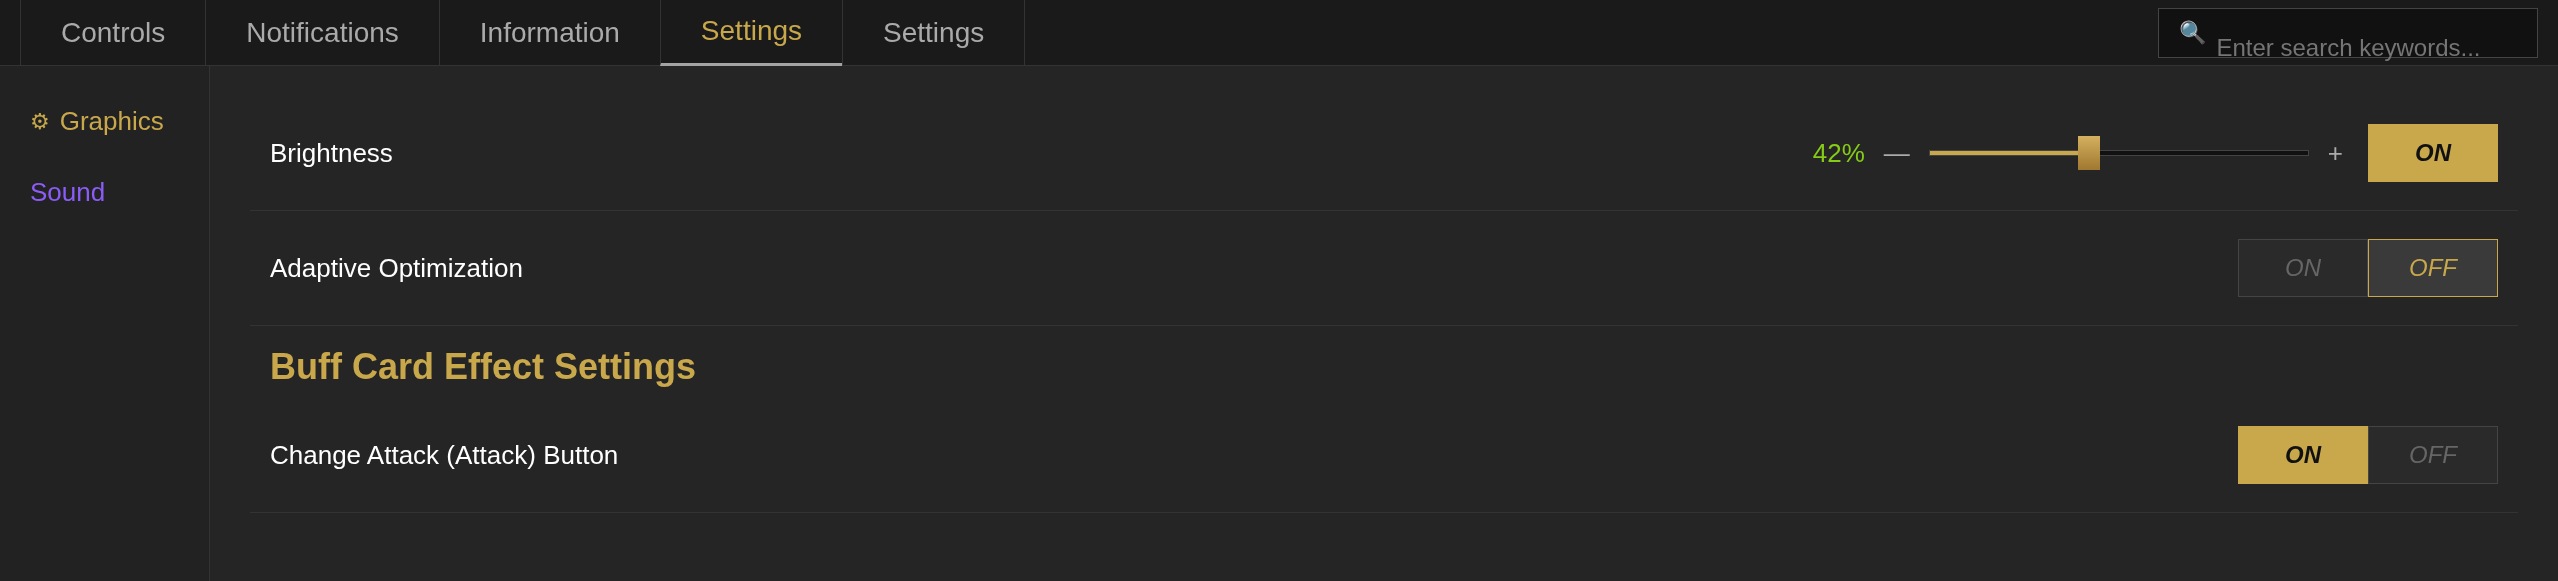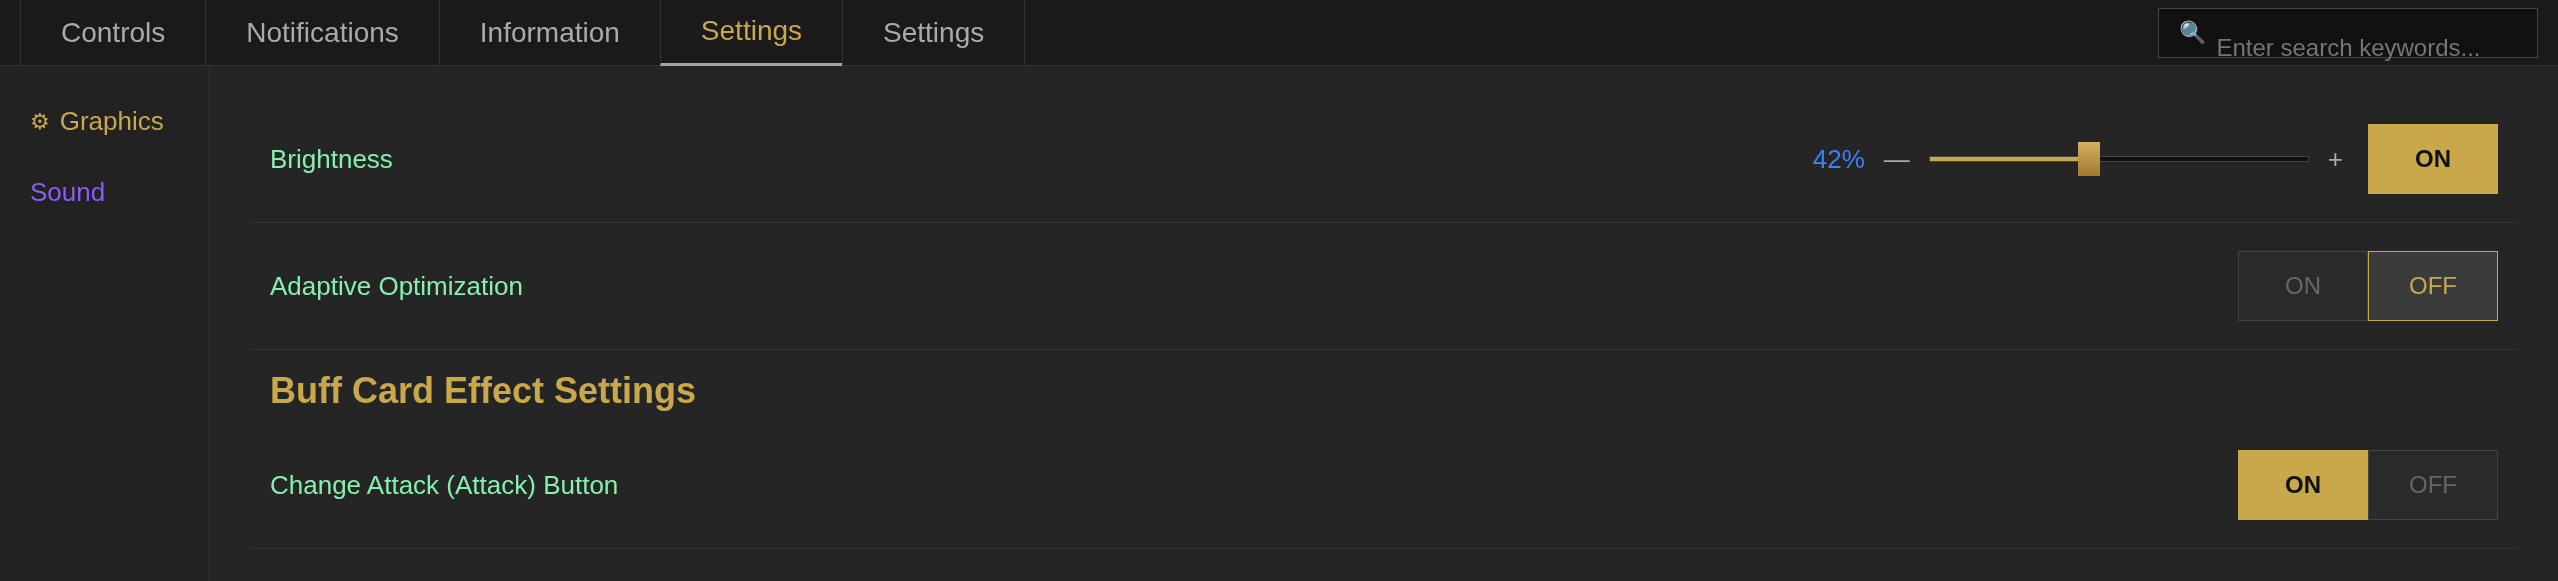--- a/index.html
+++ b/index.html
@@ -116,40 +116,40 @@
     
     .settings-row {
       display: flex;
       align-items: center;
       padding: 28px 20px;
       border-bottom: 1px solid #333;
     }
 
     .settings-label {
       font-size: 26px;
-      color: #86efac;
+      color: #ffffff;
       flex: 1;
     }
 
     .settings-controls {
       display: flex;
       align-items: center;
       gap: 20px;
     }
 
     
     .slider-container {
       display: flex;
       align-items: center;
       gap: 14px;
     }
 
     .slider-value {
       font-size: 26px;
-      color: #3b82f6;
+      color: #84cc16;
       min-width: 60px;
       text-align: right;
     }
 
     .slider-minus, .slider-plus {
       font-size: 26px;
       color: #aaa;
       cursor: pointer;
       padding: 5px;
     }
@@ -179,26 +179,27 @@
       transform: translate(-50%, -50%);
       cursor: pointer;
     }
 
     
     .toggle-group {
       display: flex;
     }
 
     .toggle-btn {
-      padding: 20px 40px;
+      padding: 14px 40px;
       font-size: 24px;
       cursor: pointer;
       border: 1px solid #555;
       min-width: 130px;
       text-align: center;
+      font-style: italic;
     }
 
     .toggle-btn.on-active {
       background-color: #c9a84c;
       color: #111;
       font-weight: bold;
       border-color: #c9a84c;
     }
 
     .toggle-btn.off-active {

